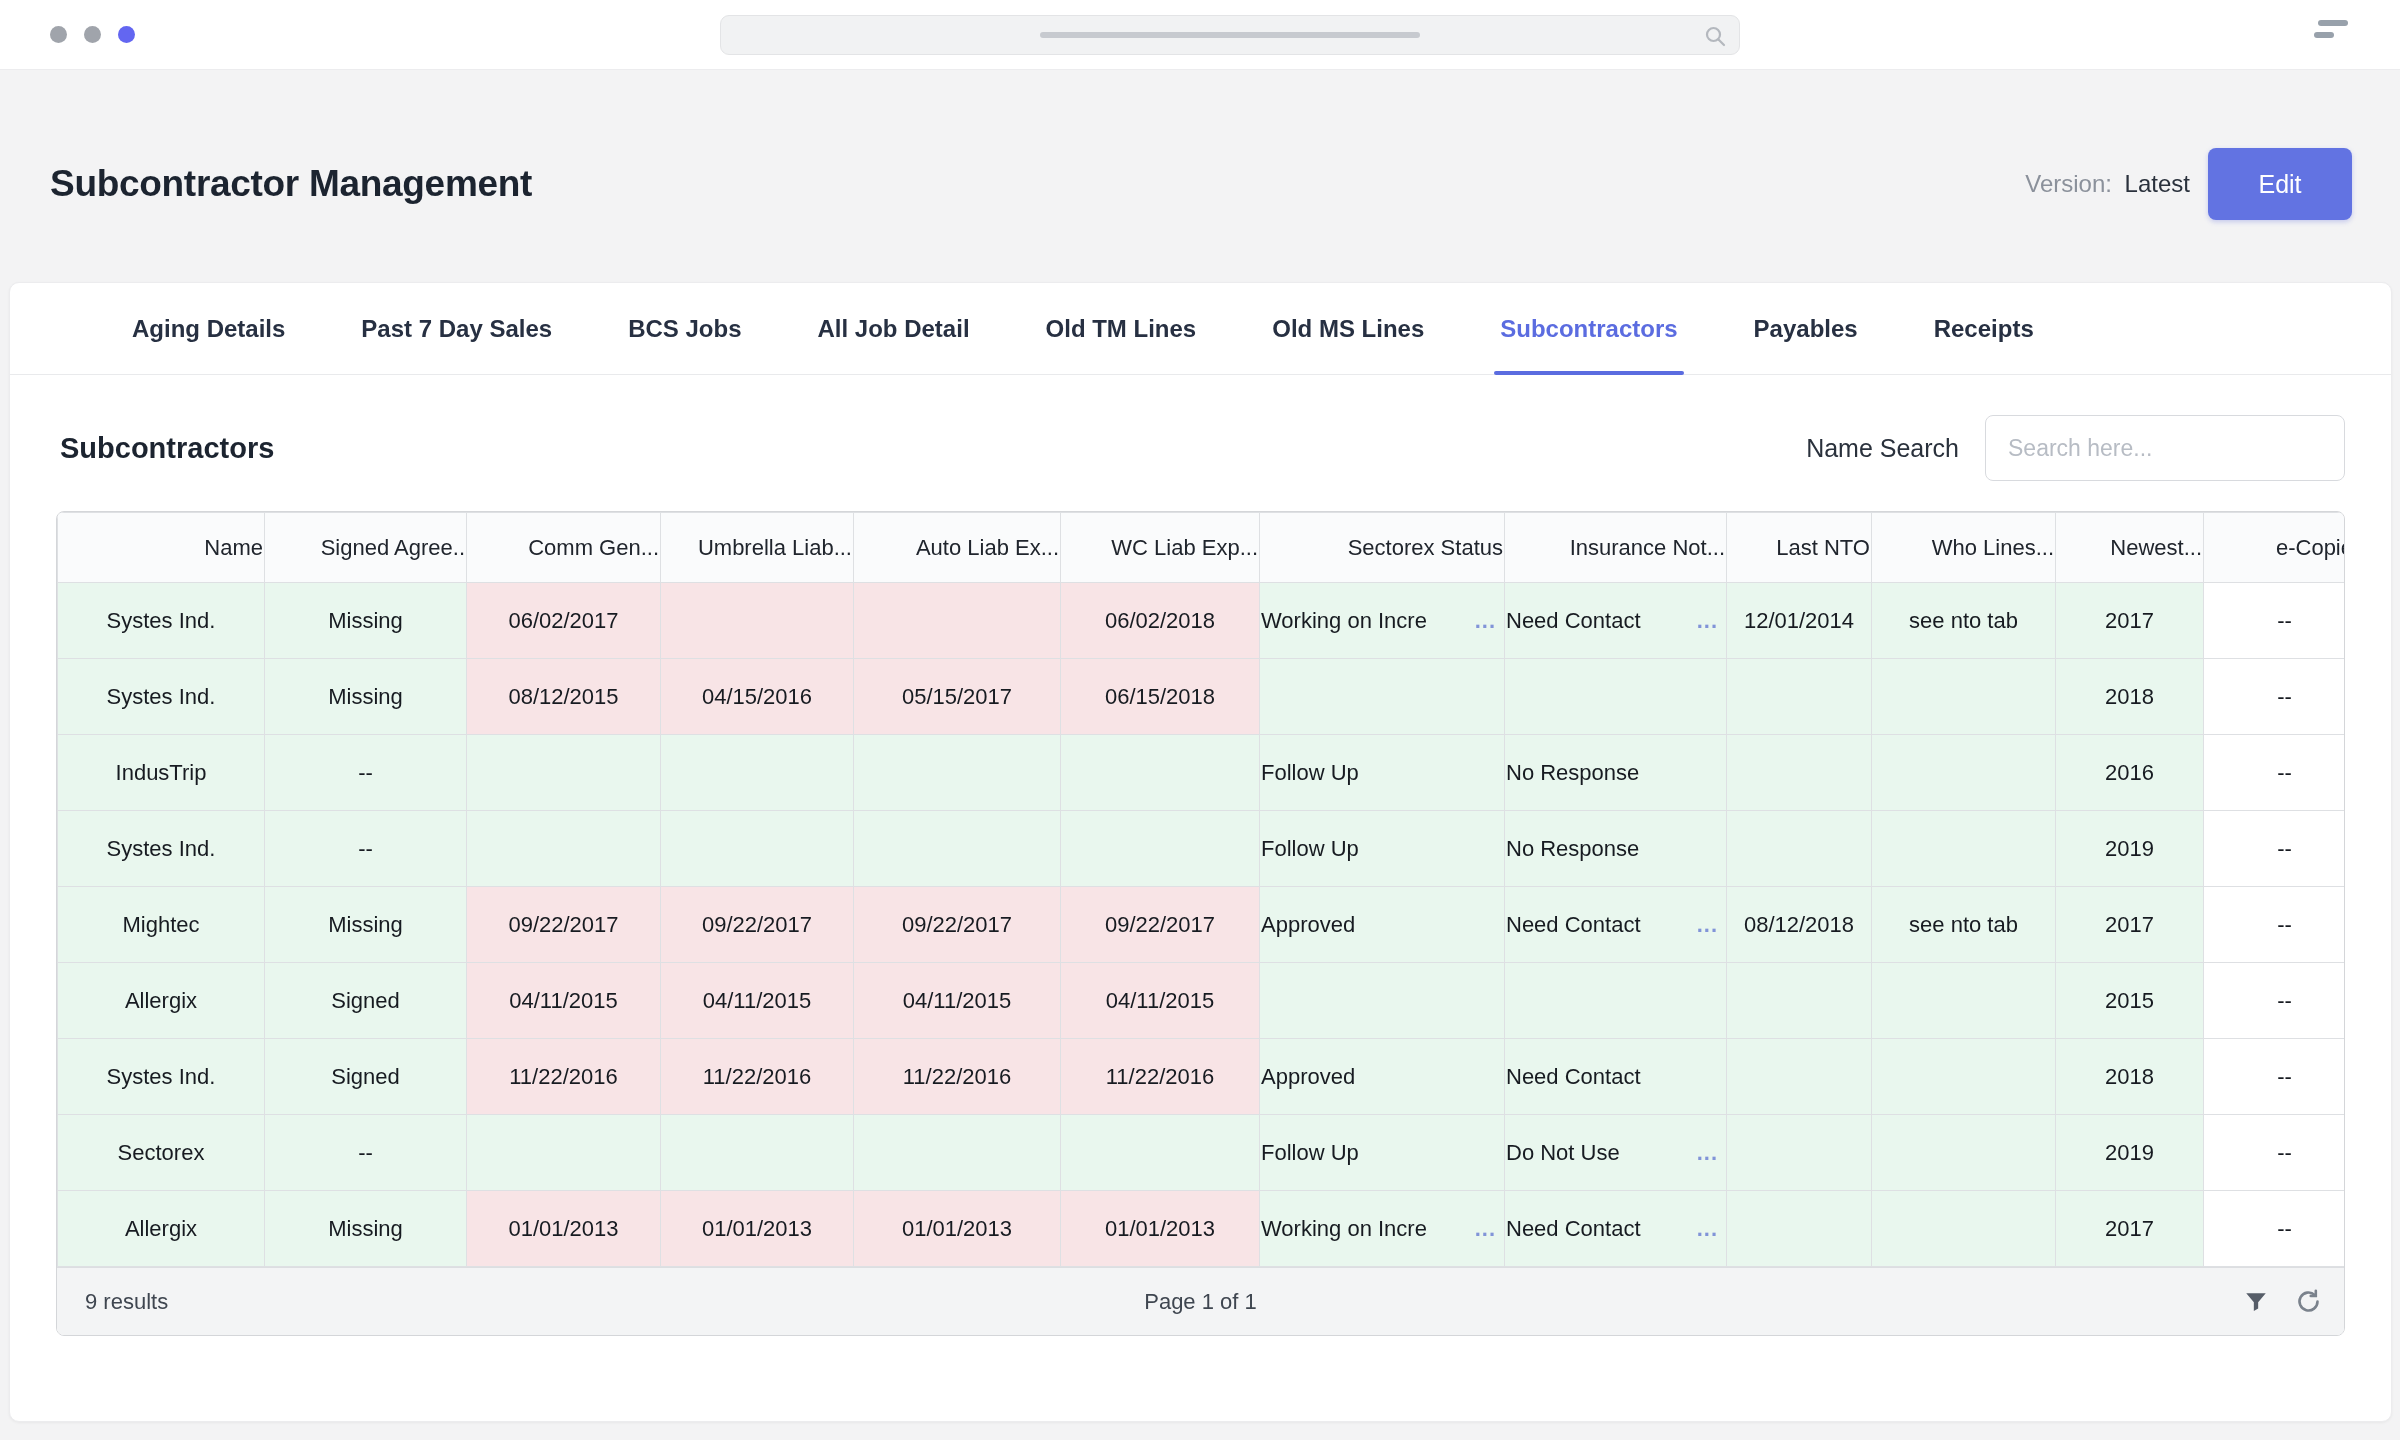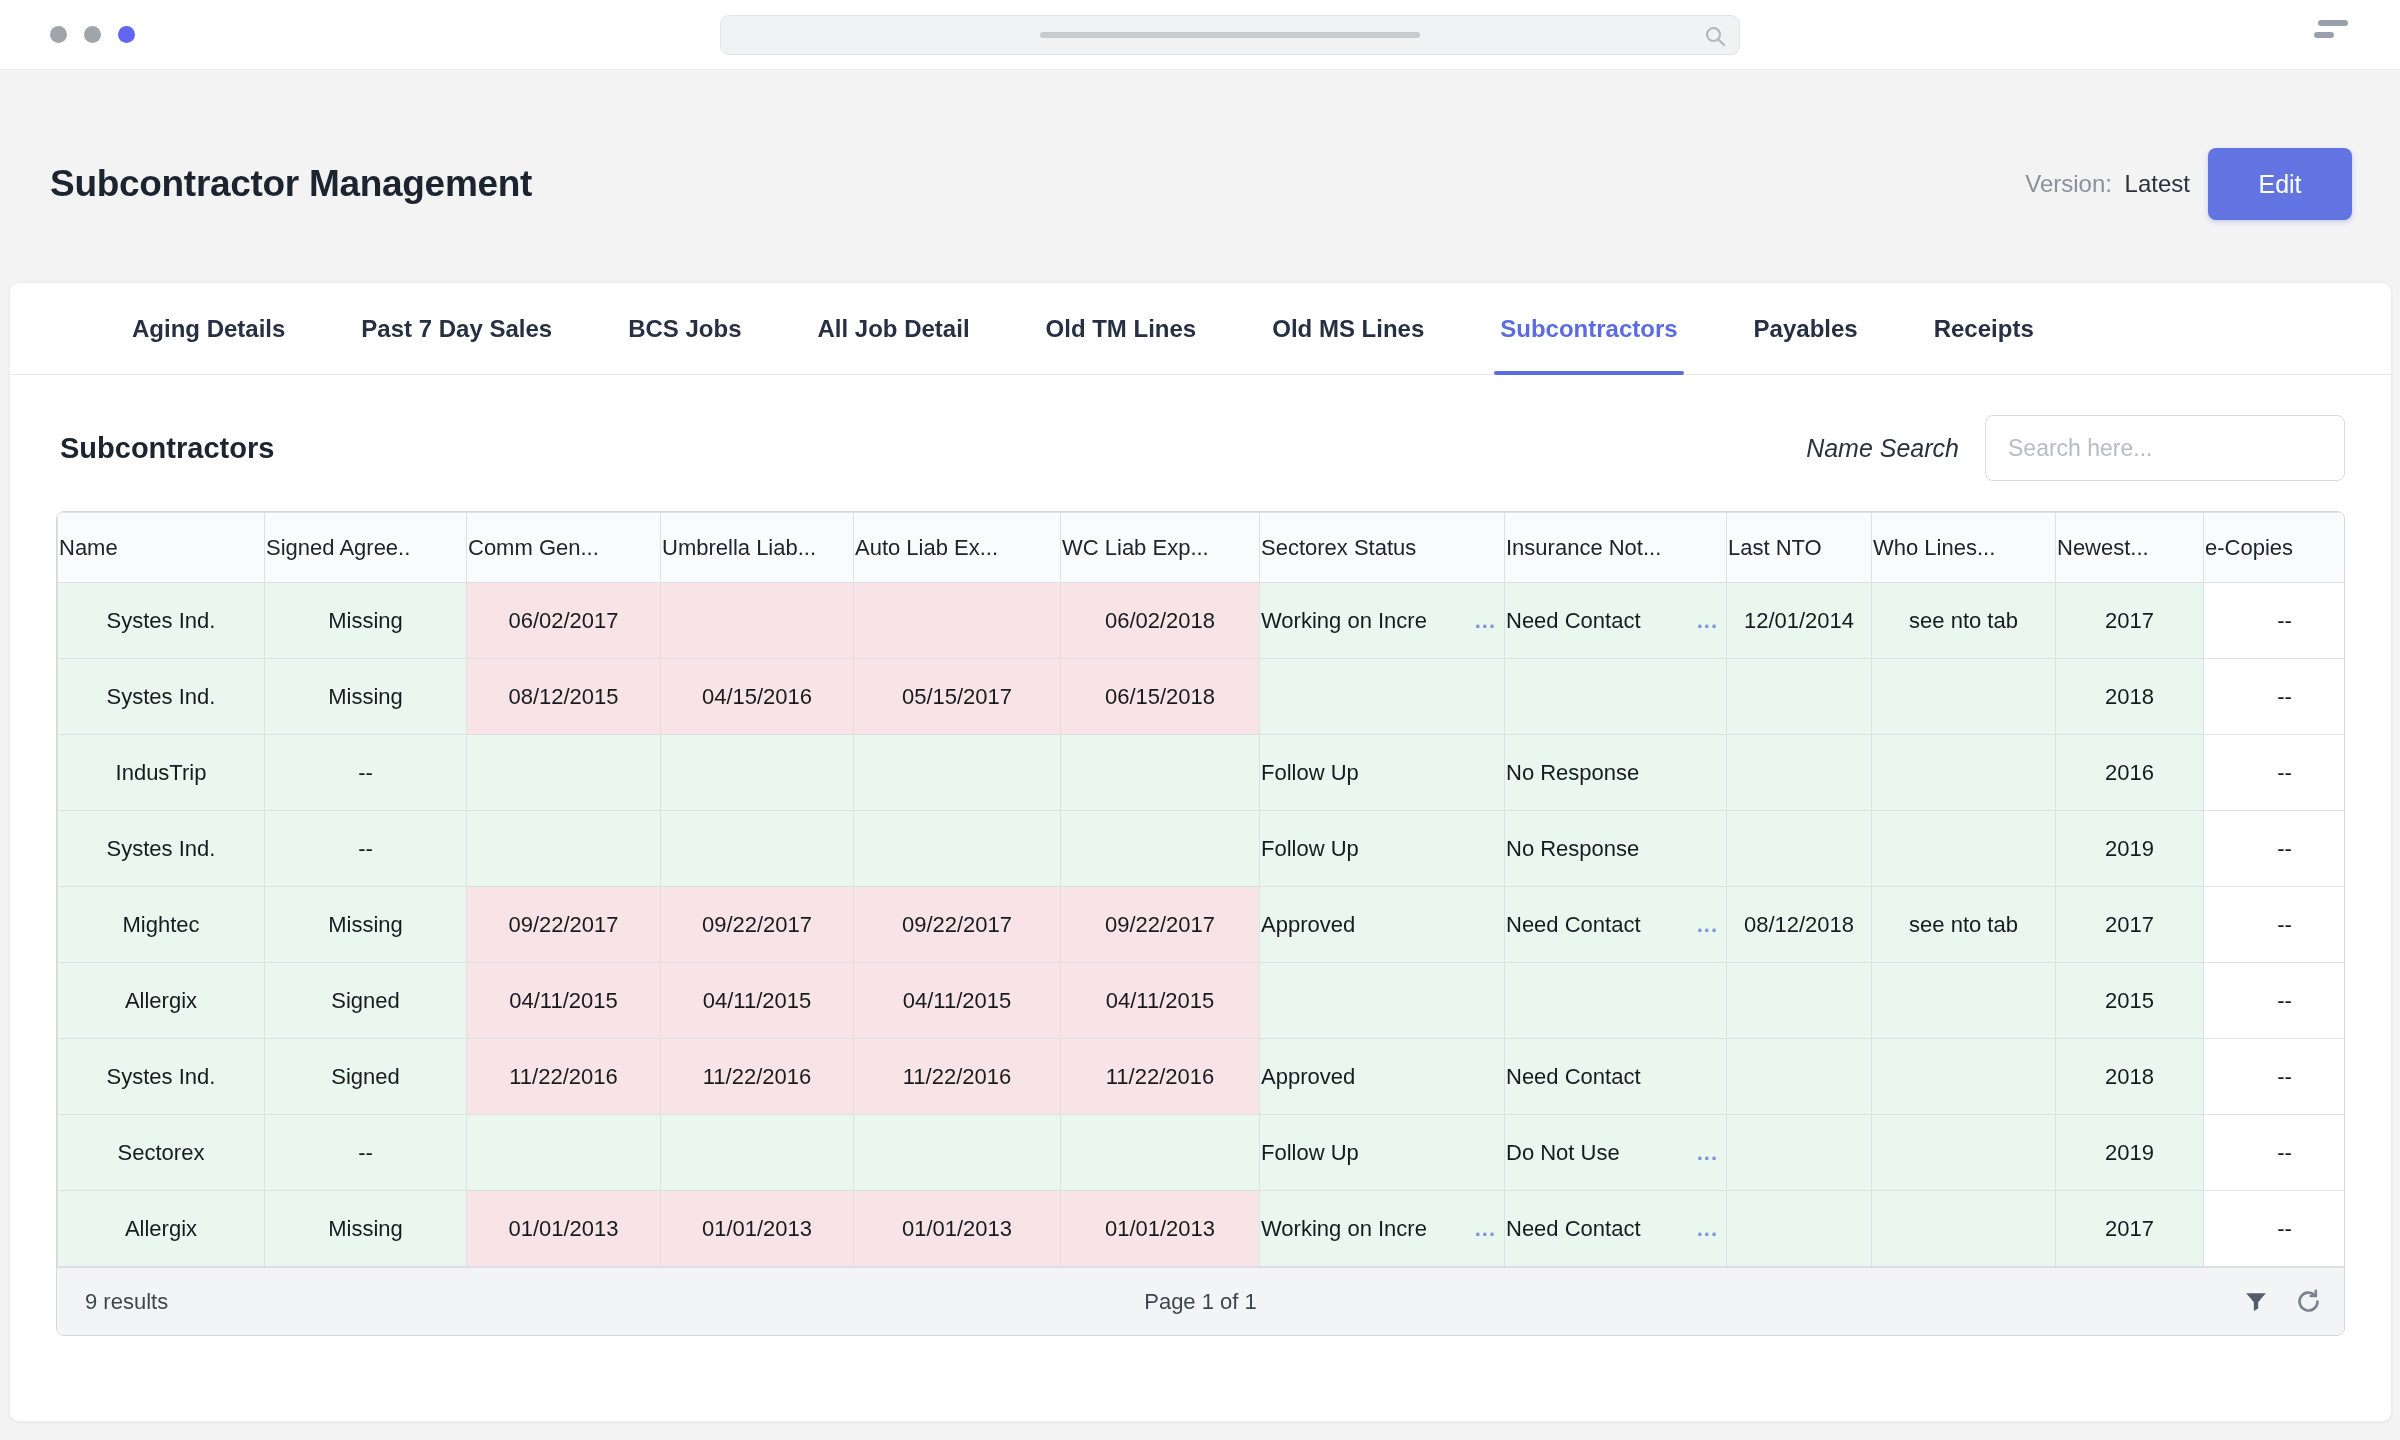--- a/index.html
+++ b/index.html
@@ -78,37 +78,37 @@
     background:var(--accent);border-radius:2px;
   }
 
   
   .section-head{
     padding:40px 46px 30px 50px;
     display:flex;align-items:center;justify-content:space-between;
   }
   .section-title{margin:0;font-size:29px;font-weight:600;color:#1c2430;}
   .search-group{display:flex;align-items:center;gap:26px;}
-  .search-group label{font-size:25px;color:#2a313c;font-style:italic;}
+  .search-group label{font-size:25px;color:#2a313c;}
   .search-group input{
     width:360px;height:66px;border:1.5px solid #d8dade;border-radius:8px;
     padding:0 22px;font-size:23px;font-family:"Liberation Sans", sans-serif;color:#333;
     outline:none;background:#fff;
   }
   .search-group input::placeholder{color:#b7bcc4;}
 
   
   .table-wrap{
     margin:0 46px;border:1px solid #d4d6d9;border-radius:8px;overflow:hidden;
     background:#fff;
   }
   table{border-collapse:collapse;width:100%;table-layout:fixed;}
   th,td{border:1px solid #dee0e3;font-size:22px;overflow:hidden;white-space:nowrap;}
   th{
-    height:70px;background:#fafbfc;font-weight:400;color:#20252d;text-align:left;
+    height:70px;background:#fafbfc;font-weight:400;color:#20252d;text-align:right;
   }
   td{height:76px;text-align:center;color:#171b21;position:relative;}
   td.left{text-align:left;}
   td.g{background:var(--green);}
   td.p{background:var(--pink);}
   td.w{background:#ffffff;}
   .more-dots{
     position:absolute;right:8px;top:50%;transform:translateY(-50%);
     color:#8194d8;font-size:22px;font-weight:bold;letter-spacing:1px;cursor:pointer;
   }

